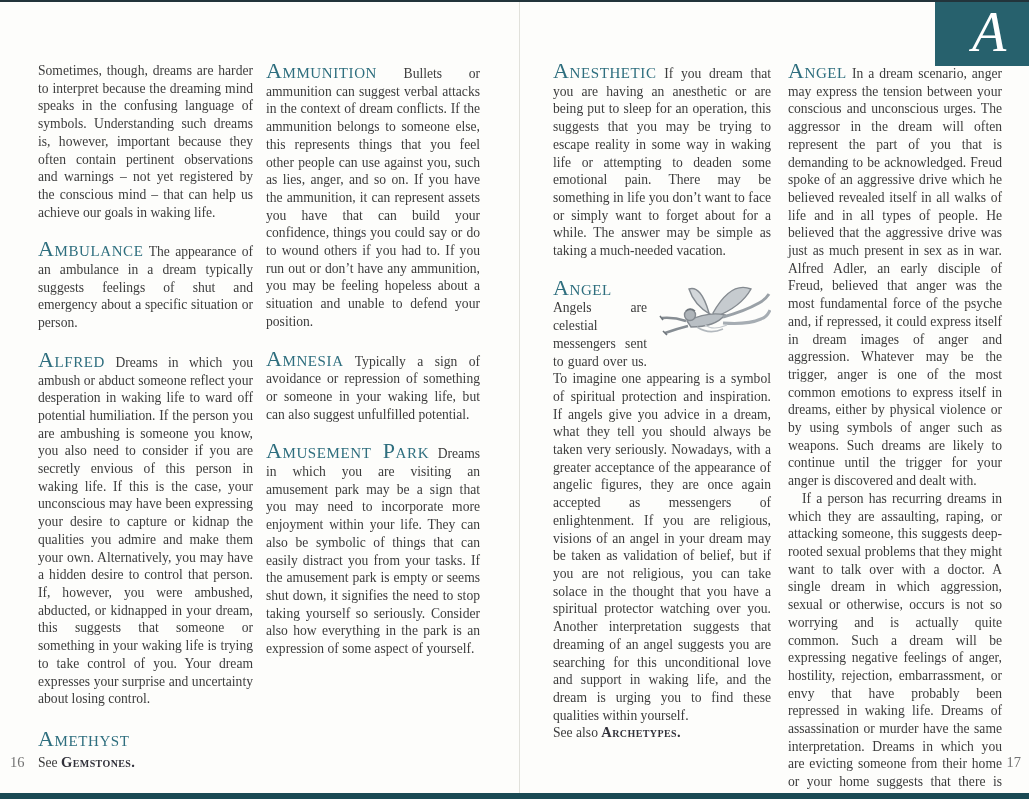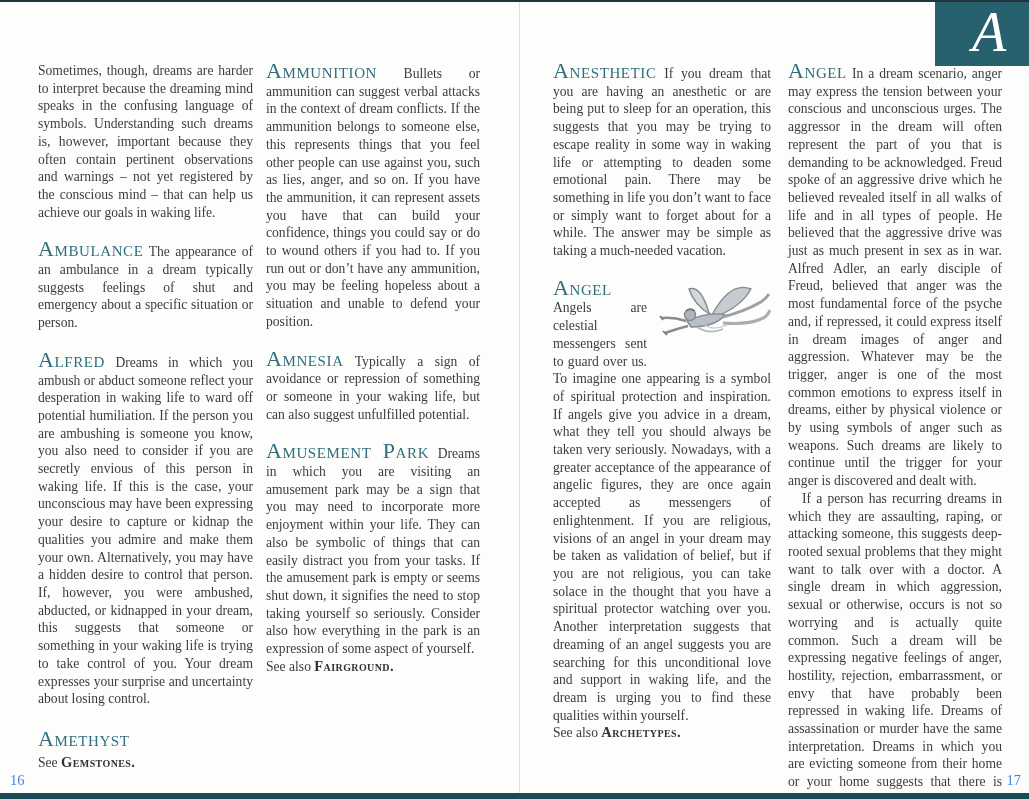--- a/index.html
+++ b/index.html
@@ -39,21 +39,21 @@
     font-variant:small-caps; color:#2e6e7e;
     font-size:22px; letter-spacing:0.6px;
   }
   .term-block { display:block; margin-bottom:3px; line-height:1.1; }
 
   .see-line { font-size:13.6px; line-height:17.7px; color:#3c3c3c; text-align:left; margin:0; }
   .xref { font-variant:small-caps; font-weight:600; letter-spacing:0.4px; color:#31313a; font-size:14.5px; }
 
   .para2 { text-indent:14px; }
 
-  .pagenum { position:absolute; bottom:10px; font-size:14.5px; color:#3b82f6; }
+  .pagenum { position:absolute; bottom:28px; font-size:14.5px; color:#737373; }
   .pagenum-left { left:10px; }
   .pagenum-right { right:8px; }
 
   .angel-art { float:right; width:118px; height:84px; margin:0 0 2px 6px; }
   .anchor-entry { position:relative; }
   .anchor-art { position:absolute; right:6px; top:-32px; width:46px; height:76px; }
 </style>
 </head>
 <body>
 
@@ -97,24 +97,20 @@
     <p class="entry">
       <span class="term">Amnesia</span>
       <span>Typically a sign of avoidance or repression of something or someone in your waking life, but can also suggest unfulfilled potential.</span>
     </p>
 
     <div class="entry">
       <p class="para">
         <span class="term">Amusement Park</span>
         <span>Dreams in which you are visiting an amusement park may be a sign that you may need to incorporate more enjoyment within your life. They can also be symbolic of things that can easily distract you from your tasks. If the amusement park is empty or seems shut down, it signifies the need to stop taking yourself so seriously. Consider also how everything in the park is an expression of some aspect of yourself.</span>
       </p>
-      <p class="see-line">
-        <span>See also</span>
-        <span class="xref">Fairground.</span>
-      </p>
     </div>
 
   </div>
 
   <div class="col col3">
     <p class="para">
       <span class="term">Anesthetic</span>
       <span>If you dream that you are having an anesthetic or are being put to sleep for an operation, this suggests that you may be trying to escape reality in some way in waking life or attempting to deaden some emotional pain. There may be something in life you don’t want to face or simply want to forget about for a while. The answer may be simple as taking a much-needed vacation.</span>
     </p>
 

